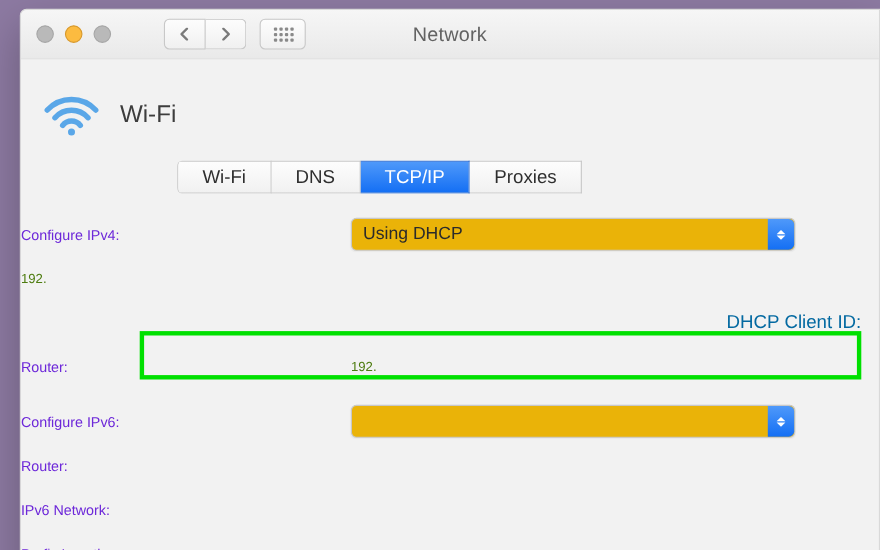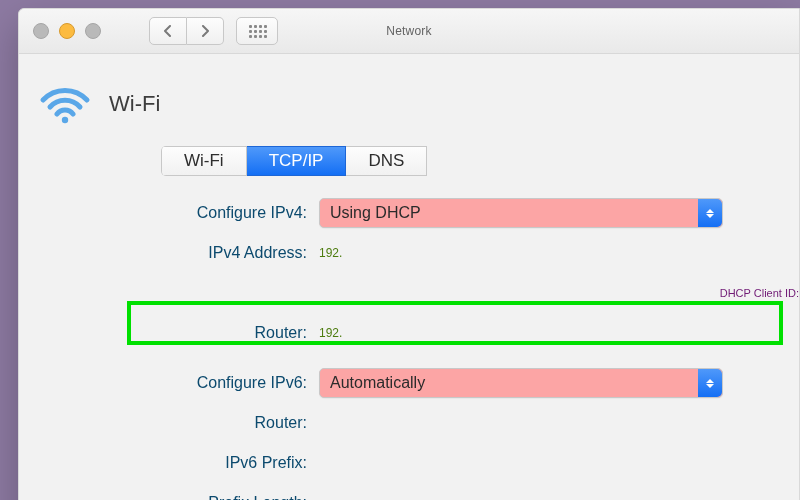--- a/index.html
+++ b/index.html
@@ -10,38 +10,38 @@
 .tl.close{background:#b9b9b9;border:1px solid #a6a6a6}
 .tl.min{background:#fcbb40;border:1px solid #d7992d}
 .tl.max{background:#b9b9b9;border:1px solid #a6a6a6}
 .nav{display:flex;margin-left:48px;gap:0}
 .navbtn{width:36px;height:26px;background:linear-gradient(#fdfdfd,#f0f0f0);border:1px solid #c8c8c8;display:flex;align-items:center;justify-content:center;color:#7a7a7a;font-size:16px}
 .navbtn:first-child{border-radius:5px 0 0 5px}
 .navbtn:last-child{border-radius:0 5px 5px 0;border-left:none}
 .gridbtn{width:40px;height:26px;margin-left:12px;background:linear-gradient(#fdfdfd,#f0f0f0);border:1px solid #c8c8c8;border-radius:5px;display:flex;align-items:center;justify-content:center}
 .griddots{width:16px;height:12px;display:grid;grid-template-columns:repeat(4,3px);grid-template-rows:repeat(3,3px);gap:2px}
 .griddots span{background:#898989;border-radius:1px}
-.title{position:absolute;left:50%;transform:translateX(-50%);color:#636363;font-size:12px;letter-spacing:.2px}
+.title{position:absolute;left:50%;transform:translateX(-50%);color:#636363;font-size:18px;letter-spacing:.2px}
 
 .body{padding:30px 0 0 0}
 .wifihdr{display:flex;align-items:center;gap:18px;padding-left:20px;margin-bottom:22px}
 .wifi-icon svg{display:block}
 .wifi-label{font-size:22px;color:#3d3d3d}
 
 .tabbar{display:flex;margin:0 0 20px 142px;border-left:1px solid #c8c8c8;border-radius:5px;overflow:hidden}
 .tab{padding:4px 22px;background:linear-gradient(#fdfdfd,#f1f1f1);border:1px solid #c8c8c8;border-left:none;font-size:17px;color:#2e2e2e;white-space:nowrap}
 .tab.active{background:linear-gradient(#4f99fa,#146ff4);color:#fff;border-color:#1d66d6}
 
 .fields{padding:0 0 0 0}
 .row{display:flex;align-items:center;height:34px;margin-bottom:6px}
-.lbl{width:288px;text-align:right;padding-right:12px;font-size:16px;color:#0c4a6e}
+.lbl{width:288px;text-align:left;padding-right:12px;font-size:13px;color:#6d28d9}
 .val{font-size:12px;color:#4d7c0f}
-.extra{margin-left:auto;padding-right:0;font-size:11px;color:#701a75}
+.extra{margin-left:auto;padding-right:16px;font-size:17px;color:#0369a1}
 
-.select{position:relative;width:360px;height:28px;background:#fca5a5;border:1px solid #c8c8c8;border-radius:5px;display:flex;align-items:center;padding:0 32px 0 10px;font-size:16px;color:#2b2b2b;box-shadow:0 1px 1px rgba(0,0,0,.04)}
+.select{position:relative;width:360px;height:28px;background:#eab308;border:1px solid #c8c8c8;border-radius:5px;display:flex;align-items:center;padding:0 32px 0 10px;font-size:16px;color:#2b2b2b;box-shadow:0 1px 1px rgba(0,0,0,.04)}
 .select .arrows{position:absolute;right:0;top:0;bottom:0;width:24px;background:linear-gradient(#4f99fa,#146ff4);border-radius:0 5px 5px 0;display:flex;flex-direction:column;align-items:center;justify-content:center;gap:1px}
 .select .arrows::before,.select .arrows::after{content:"";width:0;height:0;border-left:4px solid transparent;border-right:4px solid transparent}
 .select .arrows::before{border-bottom:4px solid #fff}
 .select .arrows::after{border-top:4px solid #fff}
 
 .highlight{border:4px solid #00e000;position:absolute;left:108px;width:648px;height:36px;top:292px;pointer-events:none}
 </style>
 </head>
 <body>
 
@@ -93,63 +93,62 @@
           <path d="M11 23 A20 20 0 0 1 41 23" fill="none" stroke="#5aa7e8" stroke-width="5" stroke-linecap="round"></path>
           <path d="M18 30 A10 10 0 0 1 34 30" fill="none" stroke="#5aa7e8" stroke-width="5" stroke-linecap="round"></path>
           <circle cx="26" cy="36" r="3.2" fill="#5aa7e8"></circle>
         </svg>
       </span>
       <span class="wifi-label">Wi-Fi</span>
     </div>
 
     <div class="tabbar">
       <div class="tab">Wi-Fi</div>
+      <div class="tab">DNS</div>
       <div class="tab active">TCP/IP</div>
-      <div class="tab">DNS</div>
+      <div class="tab">Proxies</div>
     </div>
 
     <div class="fields">
 
       <div class="row">
         <div class="lbl">Configure IPv4:</div>
         <div class="select">
           <span>Using DHCP</span>
           <span class="arrows"></span>
         </div>
       </div>
 
       <div class="row">
-        <div class="lbl">IPv4 Address:</div>
         <div class="val">192.</div>
       </div>
 
       <div class="row">
         <div class="extra">DHCP Client ID:</div>
       </div>
 
       <div class="row">
         <div class="lbl">Router:</div>
         <div class="val">192.</div>
       </div>
 
       <div class="row" style="margin-top:16px">
         <div class="lbl">Configure IPv6:</div>
         <div class="select">
-          <span>Automatically</span>
           <span class="arrows"></span>
         </div>
       </div>
 
       <div class="row">
         <div class="lbl">Router:</div>
         <div class="val"></div>
       </div>
 
       <div class="row">
-        <div class="lbl">IPv6 Prefix:</div>
+        <div class="lbl">IPv6 Network:</div>
         <div class="val"></div>
       </div>
 
       <div class="row">
         <div class="lbl">Prefix Length:</div>
         <div class="val"></div>
       </div>
 
     </div>
 

